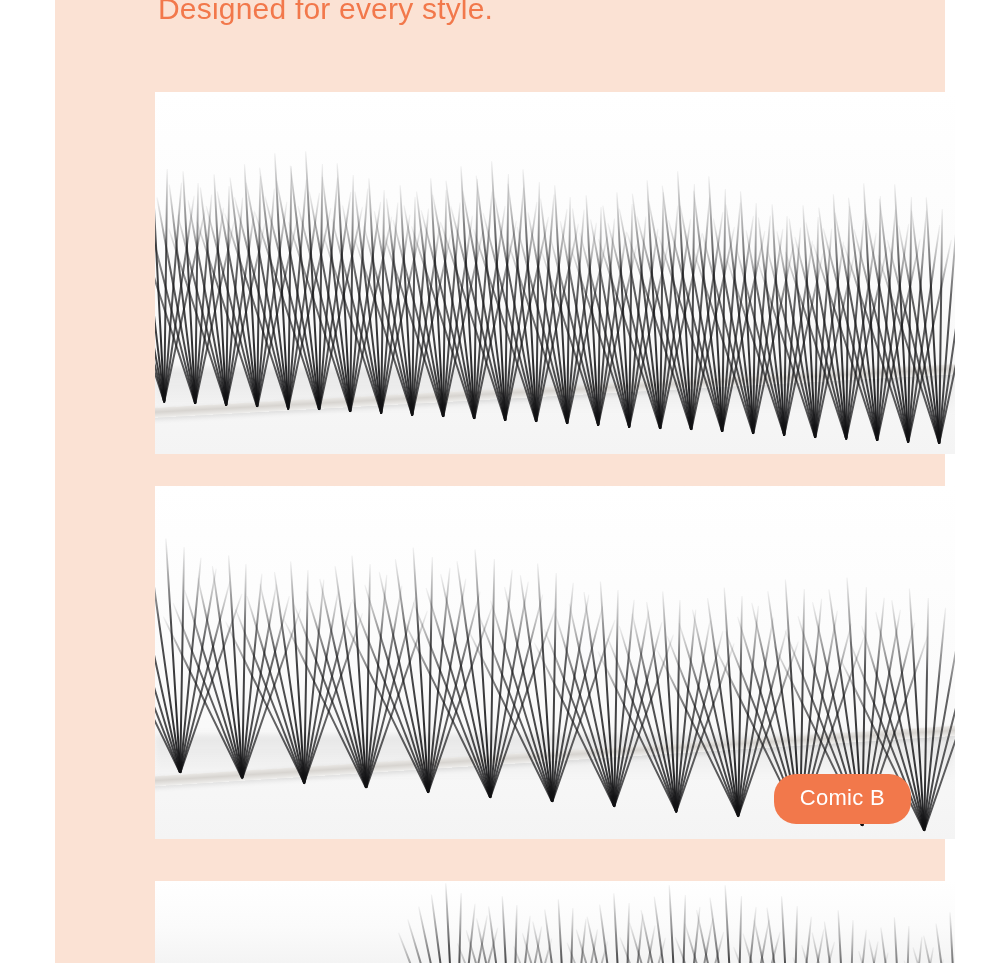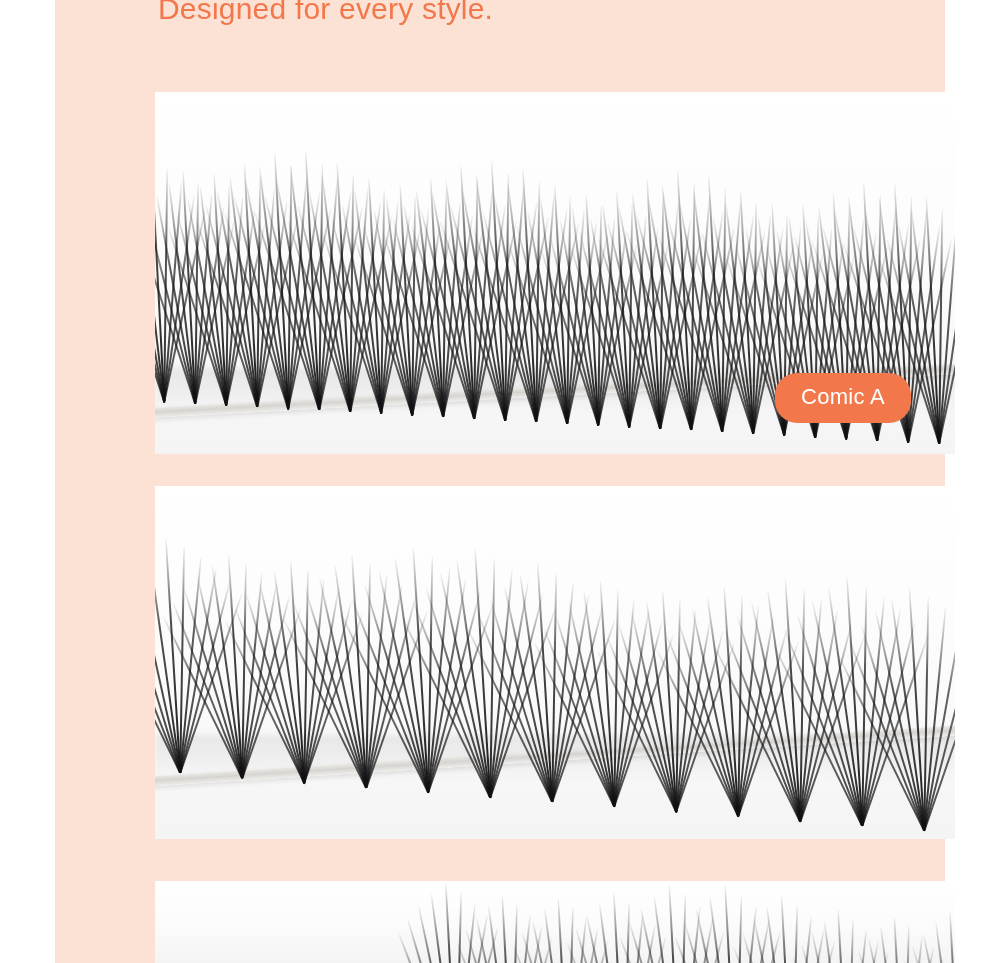--- a/index.html
+++ b/index.html
@@ -408,21 +408,20 @@
               <i style="height: 222.251px; transform: translateX(-50%) rotate(-10deg) skewX(-2.5deg); opacity: 0.89;"></i>
               <i style="height: 234.598px; transform: translateX(-50%) rotate(-5deg) skewX(-1.25deg); opacity: 0.94;"></i>
               <i style="height: 246.946px; transform: translateX(-50%) rotate(0deg) skewX(0deg); opacity: 1;"></i>
               <i style="height: 234.598px; transform: translateX(-50%) rotate(5deg) skewX(1.25deg); opacity: 0.94;"></i>
               <i style="height: 222.251px; transform: translateX(-50%) rotate(10deg) skewX(2.5deg); opacity: 0.89;"></i>
               <i style="height: 209.904px; transform: translateX(-50%) rotate(15deg) skewX(3.75deg); opacity: 0.83;"></i>
               <i style="height: 197.556px; transform: translateX(-50%) rotate(20deg) skewX(5deg); opacity: 0.78;"></i>
             </div>
           </div>
       </div>
-      <div class="label-pill pill-a">Comic A</div>
     </div>
 
     <div class="photo-card card-b">
       <div class="photo">
         <div class="shadow-band" style="bottom:58px;"></div>
         <div class="rail rail-b"></div>
         <div id="fans-b">
             <div class="fan" style="left: 24px; bottom: 66px; height: 235px; width: 2px; transform: rotate(-3.5deg);">
               <i style="height: 188px; transform: translateX(-50%) rotate(-30deg) skewX(-7.5deg); opacity: 0.78;"></i>
               <i style="height: 197.4px; transform: translateX(-50%) rotate(-24deg) skewX(-6deg); opacity: 0.82;"></i>
@@ -587,20 +586,21 @@
               <i style="height: 232.863px; transform: translateX(-50%) rotate(-6deg) skewX(-1.5deg); opacity: 0.96;"></i>
               <i style="height: 242.566px; transform: translateX(-50%) rotate(0deg) skewX(0deg); opacity: 1;"></i>
               <i style="height: 232.863px; transform: translateX(-50%) rotate(6deg) skewX(1.5deg); opacity: 0.96;"></i>
               <i style="height: 223.16px; transform: translateX(-50%) rotate(12deg) skewX(3deg); opacity: 0.91;"></i>
               <i style="height: 213.458px; transform: translateX(-50%) rotate(18deg) skewX(4.5deg); opacity: 0.86;"></i>
               <i style="height: 203.755px; transform: translateX(-50%) rotate(24deg) skewX(6deg); opacity: 0.82;"></i>
               <i style="height: 194.053px; transform: translateX(-50%) rotate(30deg) skewX(7.5deg); opacity: 0.78;"></i>
             </div>
           </div>
       </div>
+      <div class="label-pill pill-b">Comic B</div>
     </div>
 
     <div class="photo-card card-c">
       <div class="photo">
         <div id="fans-c">
             <div class="fan" style="left: 300px; bottom: -120px; height: 200px; width: 2px; transform: rotate(-3deg);">
               <i style="height: 160px; transform: translateX(-50%) rotate(-24deg) skewX(-6deg); opacity: 0.78;"></i>
               <i style="height: 170px; transform: translateX(-50%) rotate(-18deg) skewX(-4.5deg); opacity: 0.83;"></i>
               <i style="height: 180px; transform: translateX(-50%) rotate(-12deg) skewX(-3deg); opacity: 0.89;"></i>
               <i style="height: 190px; transform: translateX(-50%) rotate(-6deg) skewX(-1.5deg); opacity: 0.94;"></i>

